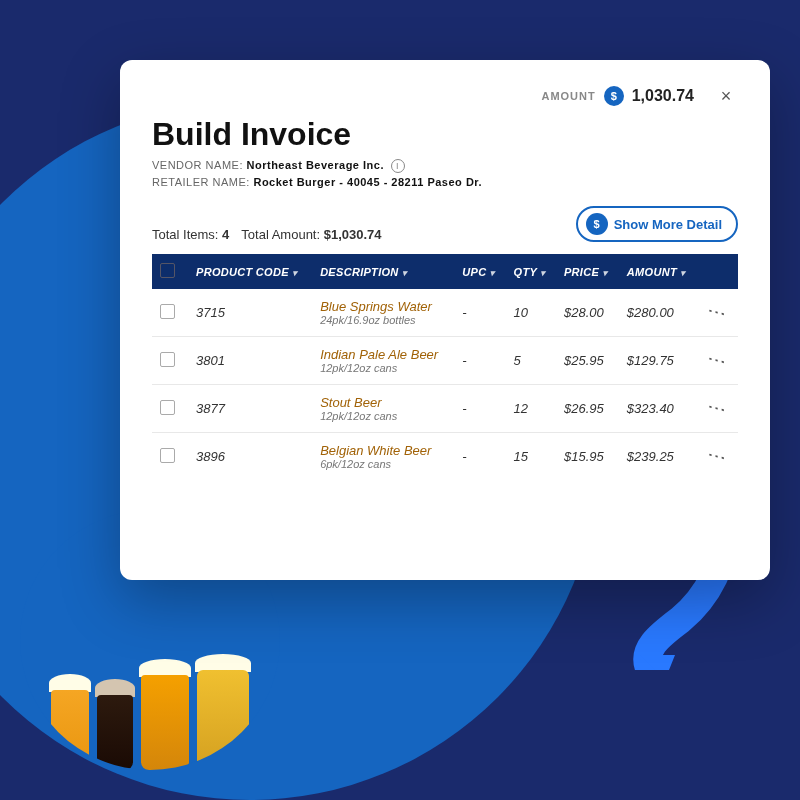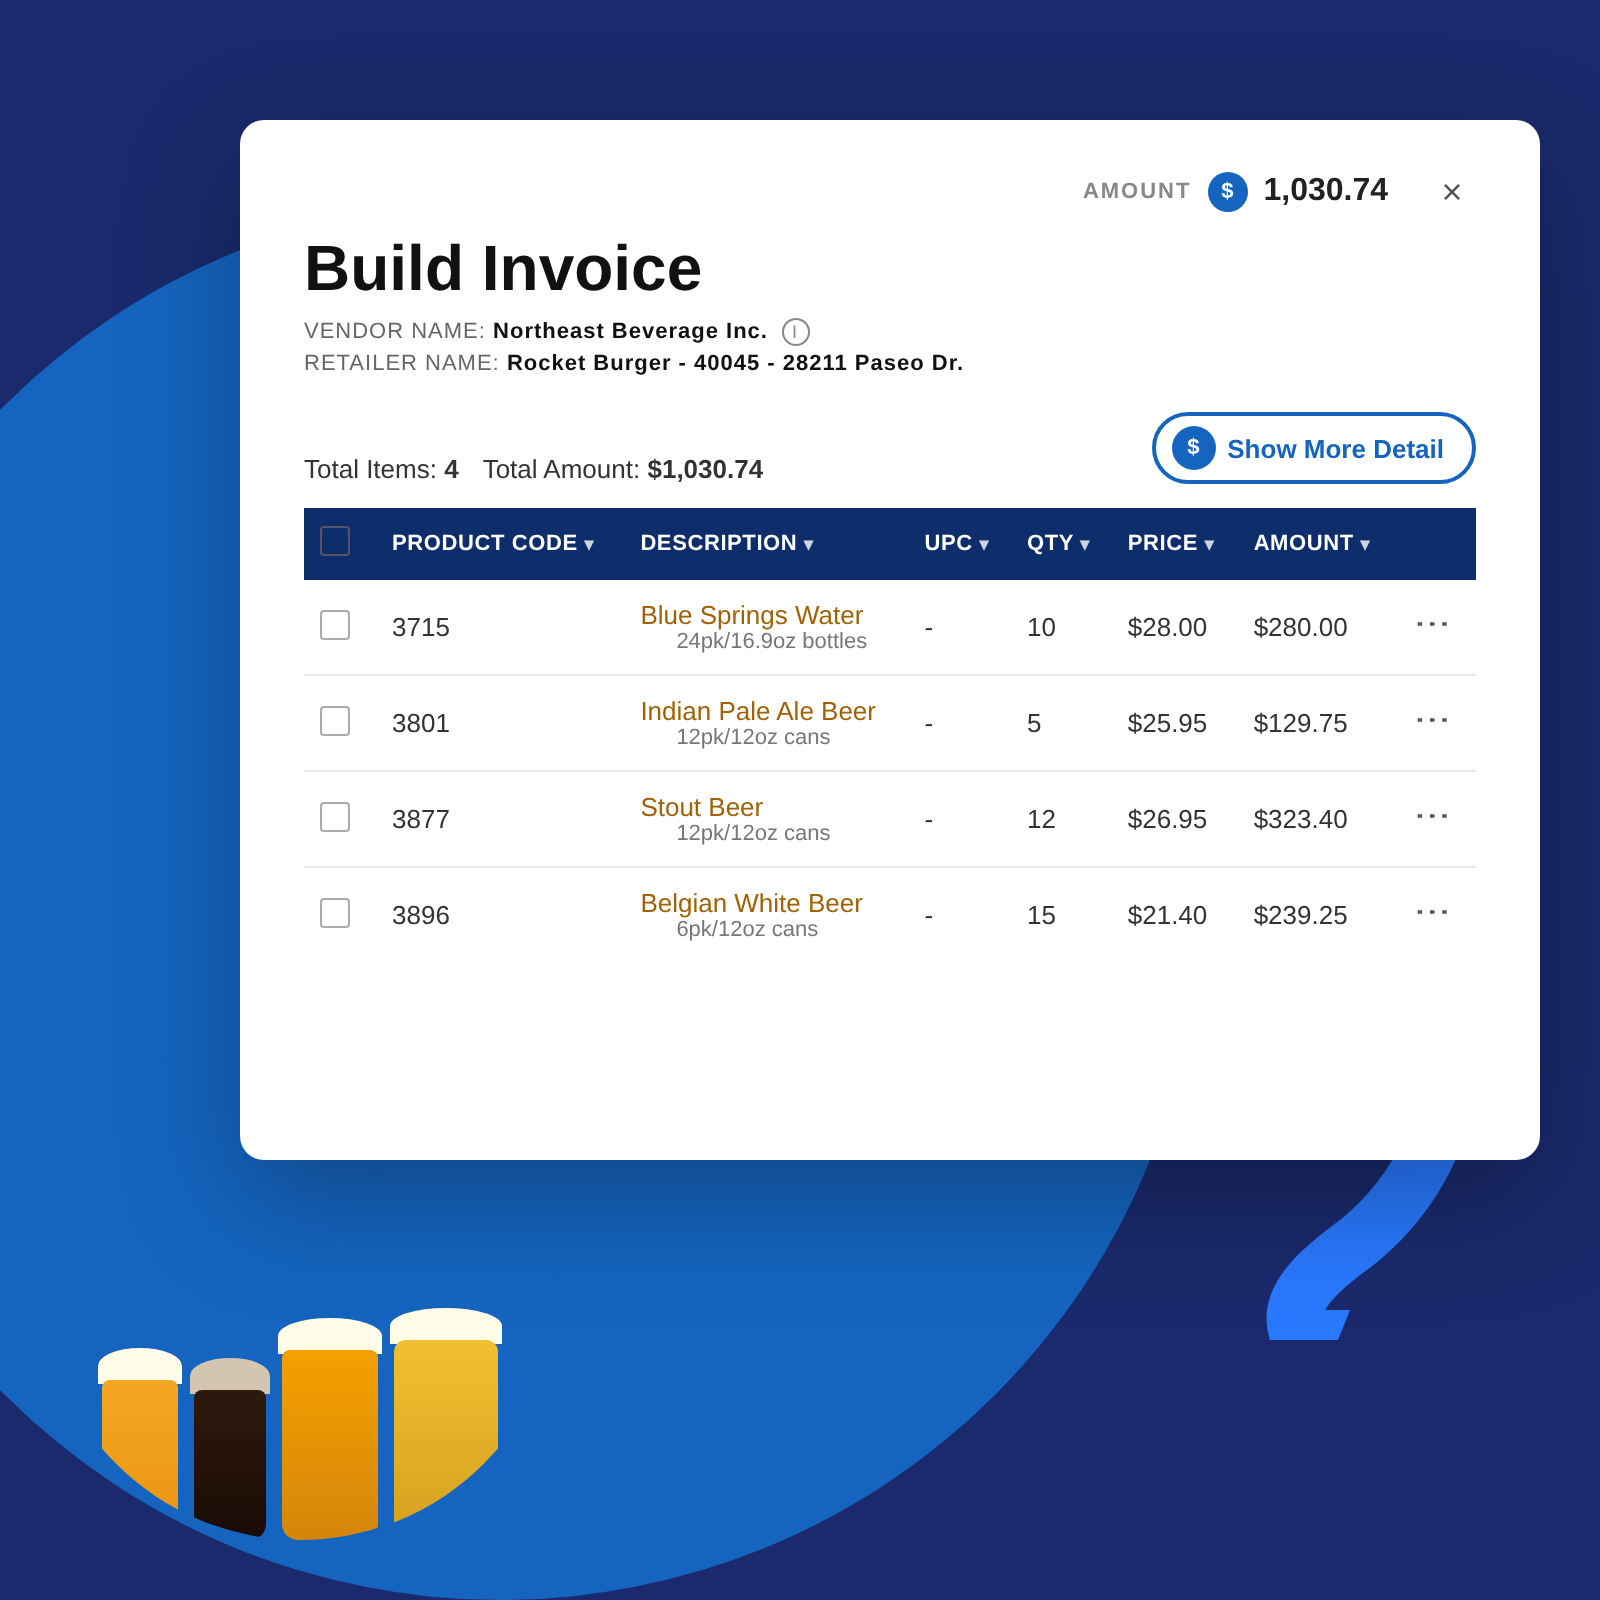--- a/index.html
+++ b/index.html
@@ -238,20 +238,21 @@
       color: #fff;
       font-size: 11px;
       font-weight: bold;
     }
 
     
     table {
       width: 100%;
       border-collapse: collapse;
       font-size: 13px;
+      font-style: italic;
     }
 
     thead tr {
       background: #0d2d6b;
       color: #fff;
     }
 
     thead th {
       padding: 9px 8px;
       text-align: left;
@@ -295,21 +296,21 @@
     .menu-dots {
       color: #555;
       font-size: 18px;
       cursor: pointer;
       letter-spacing: 1px;
       writing-mode: vertical-rl;
       display: inline-block;
     }
 
     .desc-main { font-size: 13px; color: #a16207; }
-    .desc-sub { font-size: 11px; color: #777; margin-left: 18px; }
+    .desc-sub { font-size: 11px; color: #777; }
   </style>
 </head>
 <body>
 
 <div class="bg-blob"></div>
 
 <div class="beer-circle">
   <div class="beer-glasses">
     <div class="glass glass-1">
       <div class="glass-foam"></div>
@@ -449,19 +450,19 @@
       <td class="checkbox-cell">
         <div class="cb"></div>
       </td>
       <td>3896</td>
       <td>
         <div class="desc-main">Belgian White Beer</div>
         <div class="desc-sub">6pk/12oz cans</div>
       </td>
       <td>-</td>
       <td>15</td>
-      <td>$21.40</td>
+      <td>$15.95</td>
       <td>$239.25</td>
       <td><span class="menu-dots">⋮</span></td>
     </tr>
       </tbody>
   </table>
 </div>
 
 </body></html>

